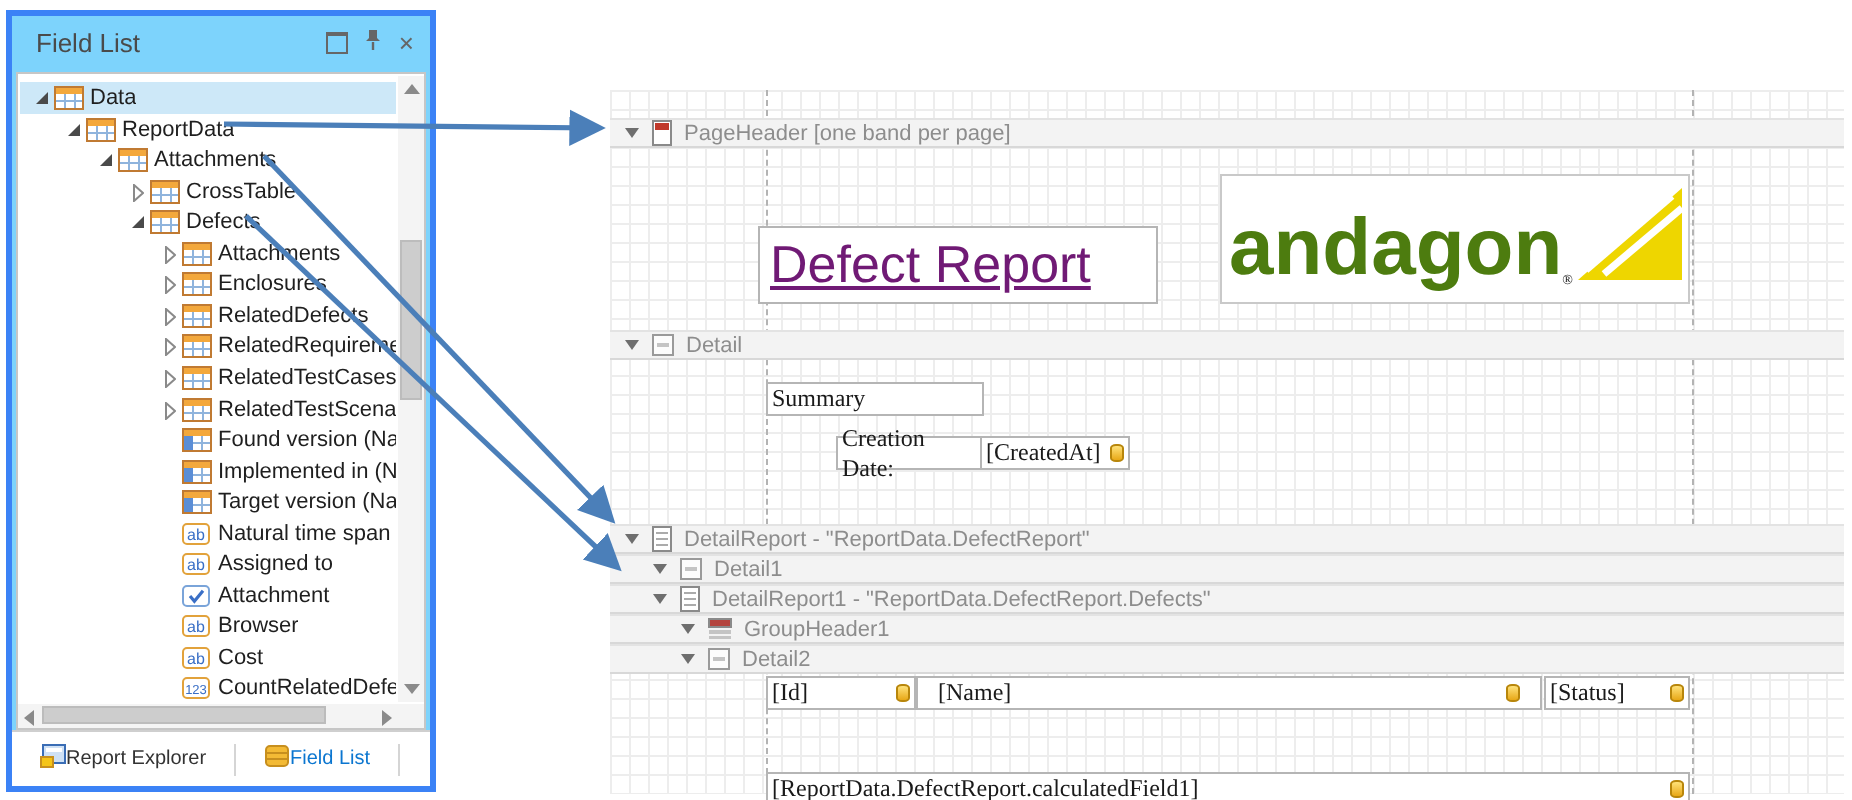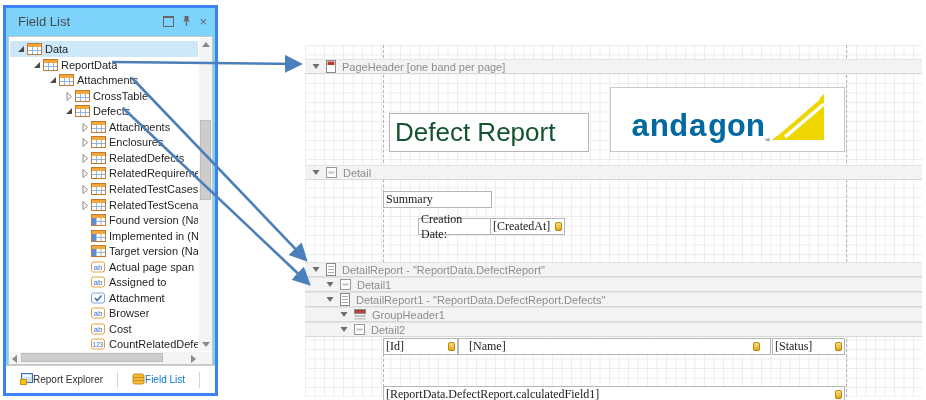--- a/index.html
+++ b/index.html
@@ -55,26 +55,26 @@
         border-top:1px solid #e3e3e3;border-bottom:1px solid #d8d8d8;box-sizing:border-box;
         display:flex;align-items:center;font-size:11px;color:#8d8d8d;z-index:2;white-space:nowrap;}
   .b1{top:14px}.b2{top:120px}.b3{top:217px}.b4{top:232px}.b5{top:247px}.b6{top:262px}.b7{top:277px}
   .i0{padding-left:7px}.i1{padding-left:21px}.i2{padding-left:35px}
   .bexp{display:inline-flex;margin-right:6px;}
   .bicon{display:inline-flex;margin-right:6px;}
 
   .ctl{position:absolute;background:#fff;border:1px solid #b5b5b5;box-sizing:border-box;z-index:3;
        font-family:"Liberation Serif",serif;font-size:12px;color:#1a1a1a;
        display:flex;align-items:center;}
-  .ctl-title{left:84px;top:68px;width:200px;height:39px;
-       font-family:"Liberation Sans",sans-serif;font-size:26px;color:#14532d;padding-left:5px;}
+  .ctl-title{left:74px;top:68px;width:200px;height:39px;
+       font-family:"Liberation Sans",sans-serif;font-size:26px;color:#701a75;padding-left:5px;text-decoration:underline;}
   .ctl-logo{left:305px;top:42px;width:235px;height:65px;border-color:#c9c9c9;
        justify-content:center;align-items:flex-end;padding-bottom:7px;}
-  .logo-text{font-family:Liberation Mono, monospace;font-size:32px;font-weight:600;
-       color:#0369a1;letter-spacing:0;line-height:1;}
+  .logo-text{font-family:Liberation Sans, sans-serif;font-size:40px;font-weight:600;
+       color:#4d7c0f;letter-spacing:0;line-height:1;}
   .logo-mark{font-size:7px;vertical-align:top;color:#161616;}
   .ctl-summary{left:78px;top:146px;width:109px;height:17px;padding:0 2px;}
   .ctl-credate{left:113px;top:173px;width:73px;height:17px;padding:0 2px;}
   .ctl-createdat{left:185px;top:173px;width:75px;height:17px;padding:0 2px;justify-content:space-between;}
   .ctl-id{left:78px;top:293px;width:75px;height:17px;padding:0 2px;justify-content:space-between;}
   .ctl-name{left:153px;top:293px;width:313px;height:17px;padding:0 10px;justify-content:space-between;}
   .ctl-status{left:467px;top:293px;width:73px;height:17px;padding:0 2px;justify-content:space-between;}
   .ctl-calc{left:78px;top:309px;width:462px;height:17px;padding:0 2px;justify-content:space-between;margin-top:32px;}
 
   .dbicon{width:7px;height:9px;flex:none;border:1px solid #b8860b;border-radius:3px/2px;
@@ -327,21 +327,21 @@
           <span class="tlabel">Target version (Natural</span>
         </div>
         <div class="trow" style="top: 221px; padding-left: 70px;">
           <span class="texp"></span>
           <span class="ticon">
             <svg width="14" height="12" viewBox="0 0 14 12">
               <rect x="0.5" y="1" width="13" height="10" rx="2" fill="#fff" stroke="#e2a23b"></rect>
               <text x="7" y="9" font-size="8" fill="#3a6fc6" text-anchor="middle" font-family="Liberation Sans,sans-serif">ab</text>
             </svg>
           </span>
-          <span class="tlabel">Actual page span</span>
+          <span class="tlabel">Natural time span</span>
         </div>
         <div class="trow" style="top: 236px; padding-left: 70px;">
           <span class="texp"></span>
           <span class="ticon">
             <svg width="14" height="12" viewBox="0 0 14 12">
               <rect x="0.5" y="1" width="13" height="10" rx="2" fill="#fff" stroke="#e2a23b"></rect>
               <text x="7" y="9" font-size="8" fill="#3a6fc6" text-anchor="middle" font-family="Liberation Sans,sans-serif">ab</text>
             </svg>
           </span>
           <span class="tlabel">Assigned to</span>

